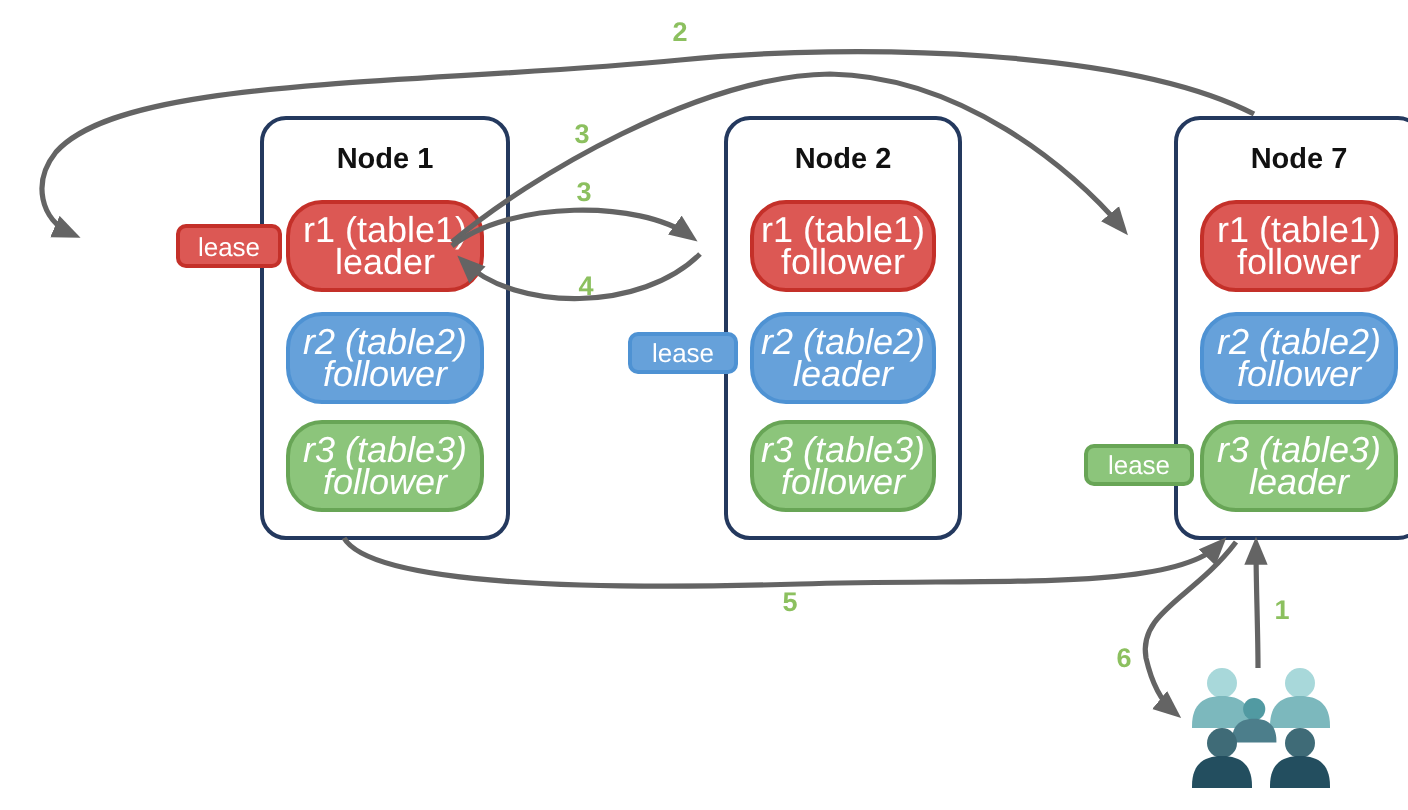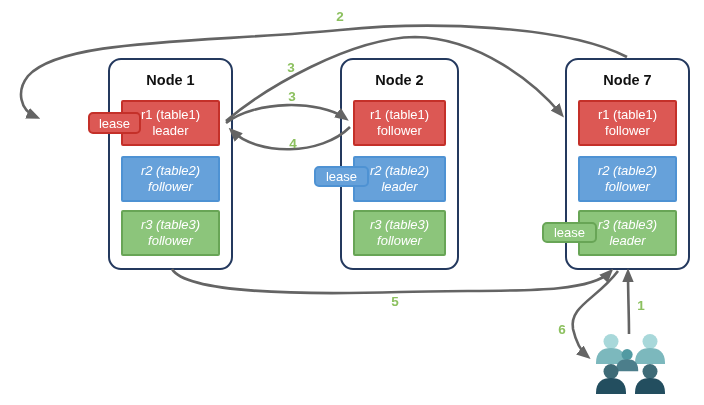--- a/index.html
+++ b/index.html
@@ -3,33 +3,33 @@
 <meta charset="utf-8">
 <style>
   html,body{margin:0;padding:0;background:#ffffff;}
   .stage{
     position:relative;width:704px;height:405px;background:#ffffff;overflow:hidden;
     font-family:"Liberation Sans",sans-serif;
   }
   
   .node{
     position:absolute;top:58px;height:212px;background:#ffffff;
-    border:2px solid var(--node_border);border-radius:13px;box-sizing:border-box;
+    border:2px solid var(--node_border);border-radius:13px;box-sizing:border-box;margin-left:22px;
   }
   .node1{left:108px;width:125px;}
   .node2{left:340px;width:119px;padding-left:37px;}
   .node3{left:565px;width:125px;}
   .node-title{
     position:absolute;top:12px;left:0;right:0;text-align:center;
     font-size:14.5px;font-weight:bold;color:#111111;
   }
   .range{
-    position:absolute;left:11px;right:11px;height:46px;border-radius:2px;
+    position:absolute;left:11px;right:11px;height:46px;border-radius:18px;
     border:2px solid;box-sizing:border-box;display:flex;flex-direction:column;
-    align-items:center;justify-content:center;color:#ffffff;font-size:13px;
+    align-items:center;justify-content:center;color:#ffffff;font-size:18px;
     line-height:16px;text-align:right;
   }
   .range.r0{top:40px;}
   .range.r1{top:96px;font-style:italic;}
   .range.r2{top:150px;}
   .range.red{background:var(--red_fill);border-color:var(--red_border);}
   .range.blue{background:var(--blue_fill);border-color:var(--blue_border);}
   .range.green{background:var(--green_fill);border-color:var(--green_border);font-style:italic;}
   
   .lease{

